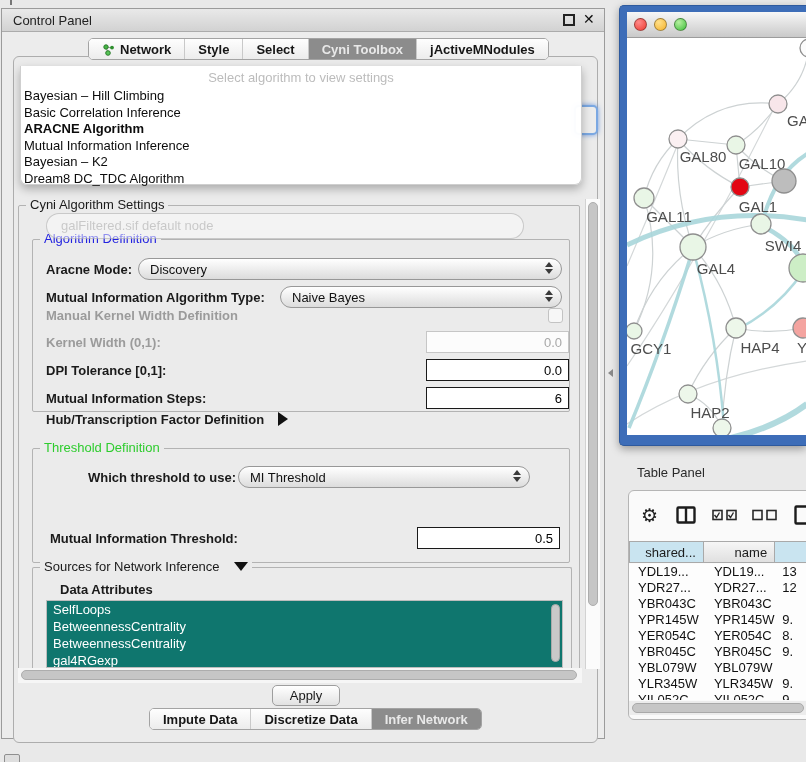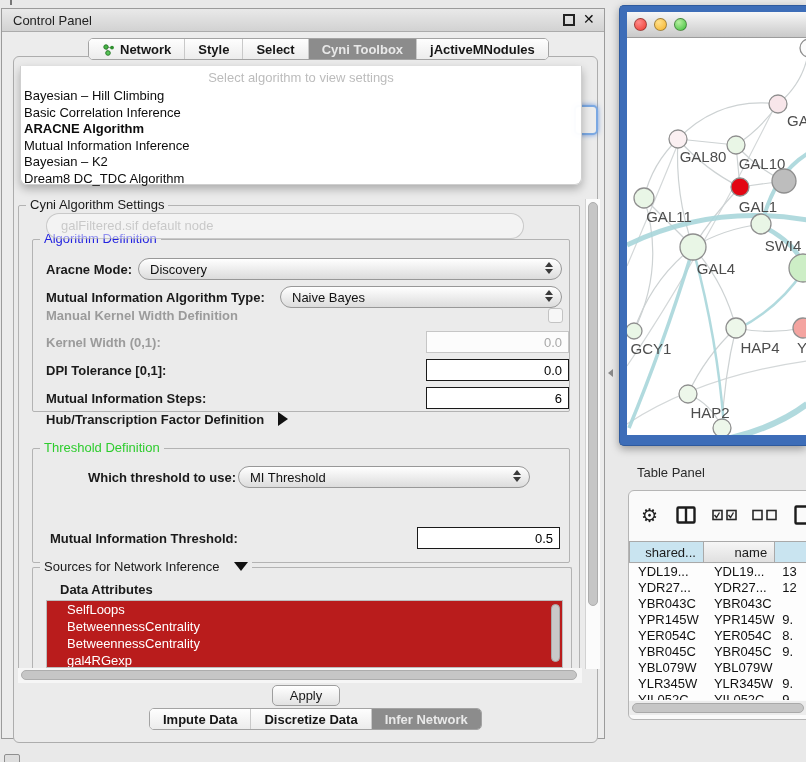--- a/index.html
+++ b/index.html
@@ -48,21 +48,21 @@
 
   
   .tfield { position:absolute; height:22px; text-align:right; padding-right:6px; font-size:13px;
             font-family:"Liberation Sans","DejaVu Sans",sans-serif; background:#fff; }
   .tfield.dark { border:1.5px solid #1a1a1a; color:#000; }
   .tfield.dis  { border:1px solid #c6c6c6; color:#a8a8a8; background:#fcfcfc; }
 
   
   #attr-list { left:44px; top:591px; width:517px; height:68px; background:#fff;
                border:1px solid #bdbdbd; overflow:hidden; }
-  .attr-item { height:17px; line-height:17px; background:#b91c1c; color:#fff; padding-left:20px; font-size:13px; }
+  .attr-item { height:17px; line-height:17px; background:#0f766e; color:#fff; padding-left:6px; font-size:13px; }
   #attr-vsb { position:absolute; right:2px; top:3px; width:9px; height:58px; background:#c9c9c9;
               border:1px solid #aaa; border-radius:5px; }
 
   
   .sb-track-v { background:#fbfbfb; border-left:1px solid #d2d2d2; }
   .sb-thumb { background:#c6c6c6; border:1px solid #adadad; border-radius:6px; }
 
   
   #apply-btn { left:270px; top:676px; width:68px; height:21px; border:1px solid #9e9e9e; border-radius:5px;
                background:linear-gradient(#ffffff,#e2e2e2); font-size:13px; text-align:center; line-height:19px; }

